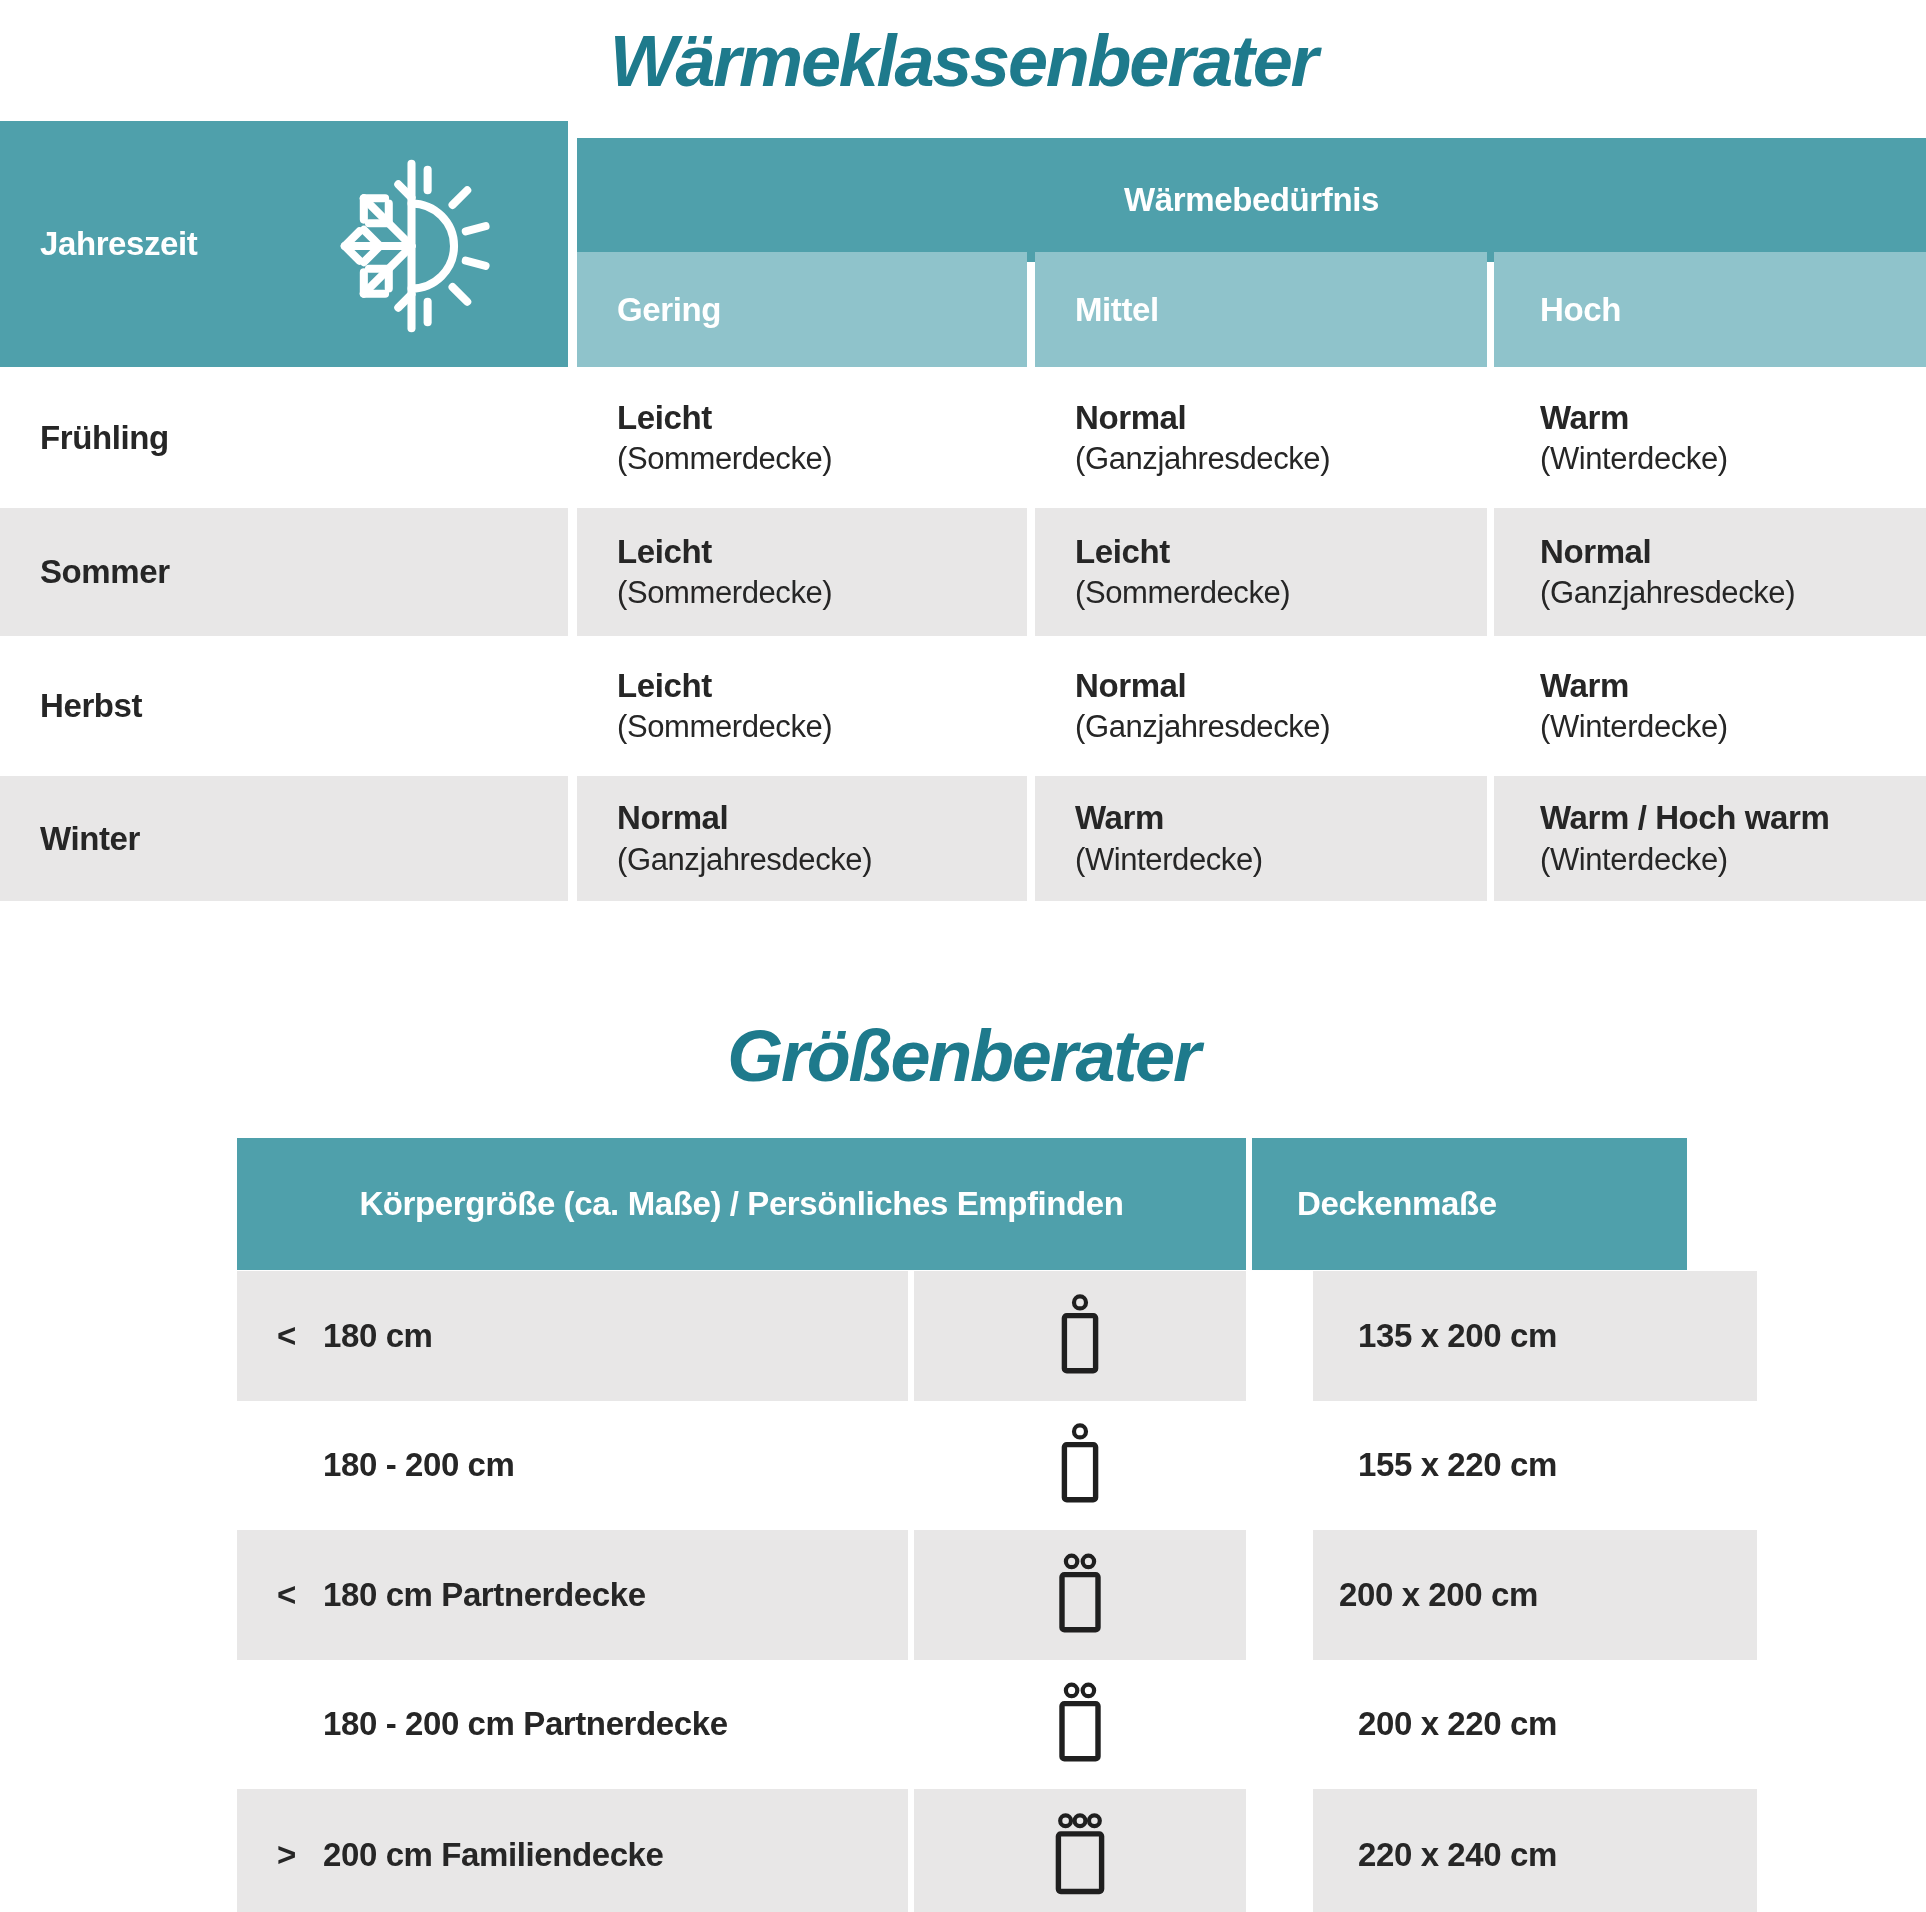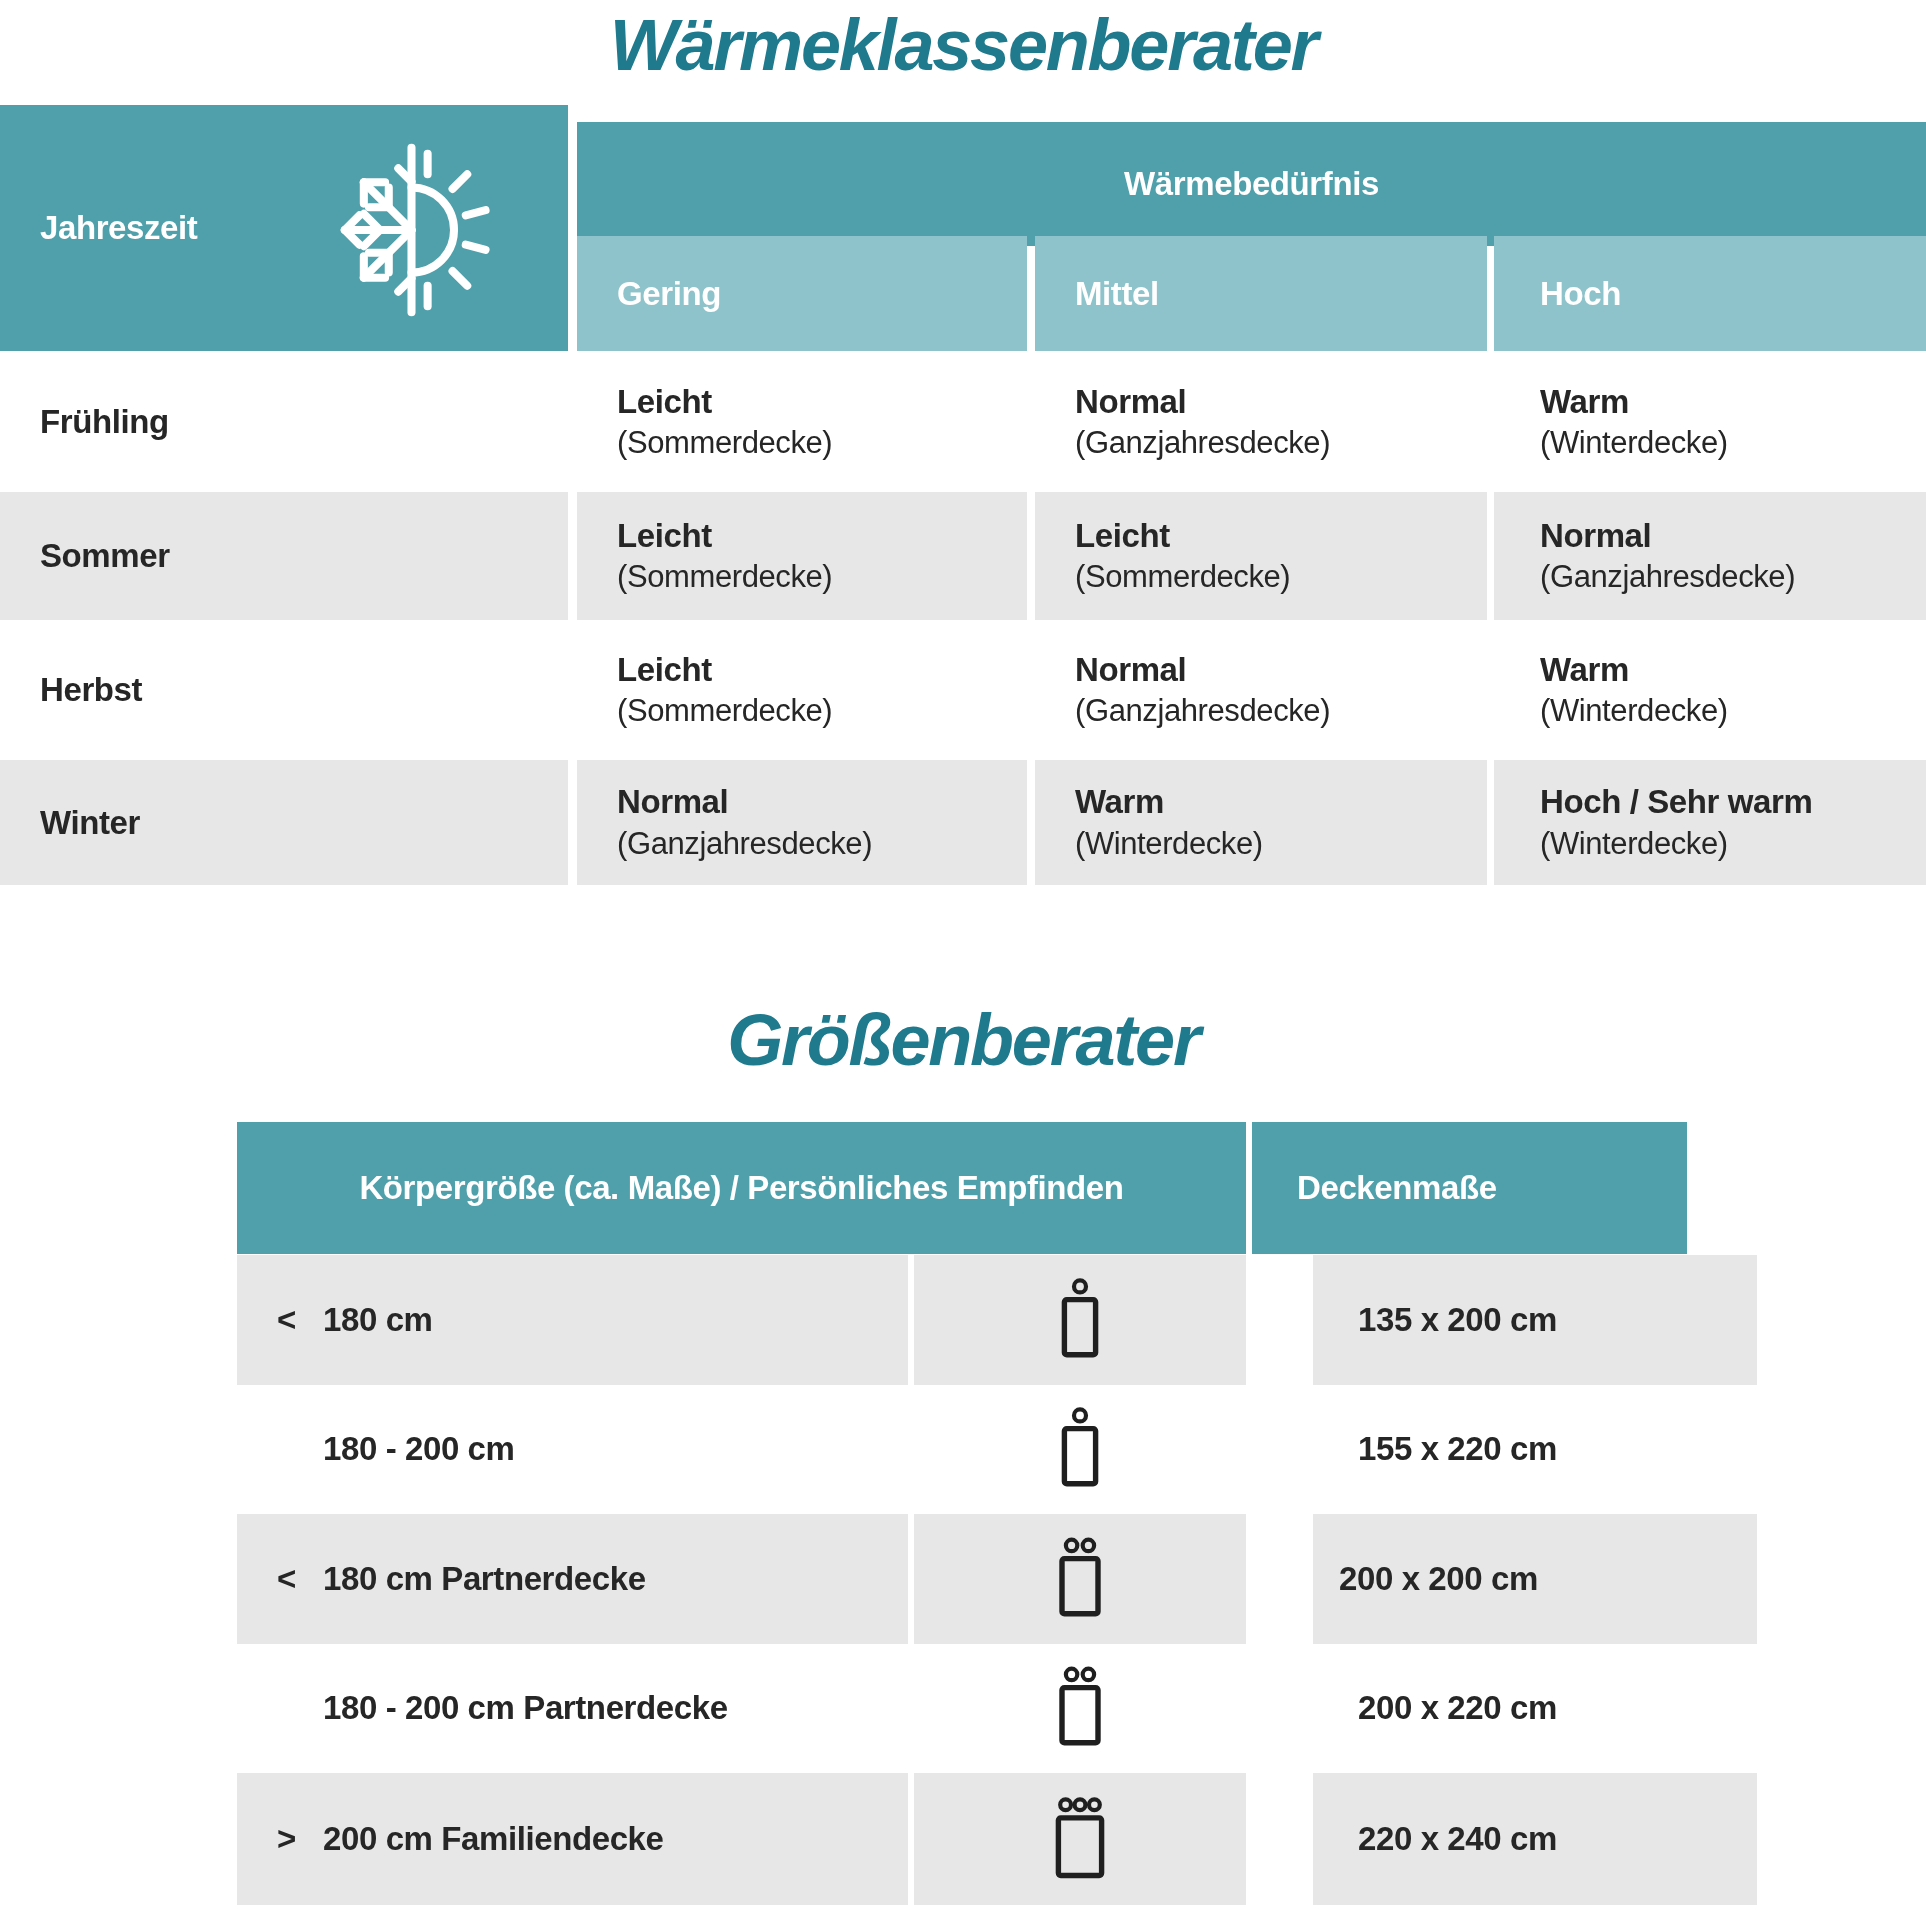--- a/index.html
+++ b/index.html
@@ -1,20 +1,20 @@
 <!DOCTYPE html>
 <html style="font-size:11.5px"><head>
 <meta charset="utf-8">
 <style>
   html,body{margin:0;padding:0;background:#ffffff;}
   body{
     width:1926px;height:1912px;position:relative;overflow:hidden;
     font-family:"Liberation Sans", sans-serif;color:#262626;
   }
-  .abs{position:absolute;box-sizing:border-box;}
+  .abs{position:absolute;box-sizing:border-box;margin-top:16px;}
   .page-title{
     left:0;width:1926px;text-align:center;
     font-size:72px;font-weight:700;font-style:italic;
     color:#1e7a8c;letter-spacing:-2.2px;
   }
   .teal{background:#4fa0ab;color:#ffffff;}
   .lteal{background:#8fc3cb;color:#ffffff;}
   .grayrow{background:#e8e7e7;}
   .cell{display:flex;flex-direction:column;justify-content:center;padding-left:40px;}
   .cell-center{display:flex;flex-direction:column;justify-content:center;align-items:center;padding-left:0;}
@@ -154,21 +154,21 @@
 </div>
 <div class="abs grayrow cell t1c2 t1r4">
   <span class="main-line">Normal</span>
   <span class="sub-line">(Ganzjahresdecke)</span>
 </div>
 <div class="abs grayrow cell t1c3 t1r4">
   <span class="main-line">Warm</span>
   <span class="sub-line">(Winterdecke)</span>
 </div>
 <div class="abs grayrow cell t1c4 t1r4">
-  <span class="main-line">Hoch / Sehr warm</span>
+  <span class="main-line">Warm / Hoch warm</span>
   <span class="sub-line">(Winterdecke)</span>
 </div>
 
 <div class="abs page-title" style="top:999px;">Größenberater</div>
 
 <div class="abs teal cell-center" style="left:237px;top:1122px;width:1009px;height:132px;">
   <span class="hlabel">Körpergröße (ca. Maße) / Persönliches Empfinden</span>
 </div>
 <div class="abs teal cell" style="left:1252px;top:1122px;width:435px;height:132px;padding-left:45px;">
   <span class="hlabel">Deckenmaße</span>

